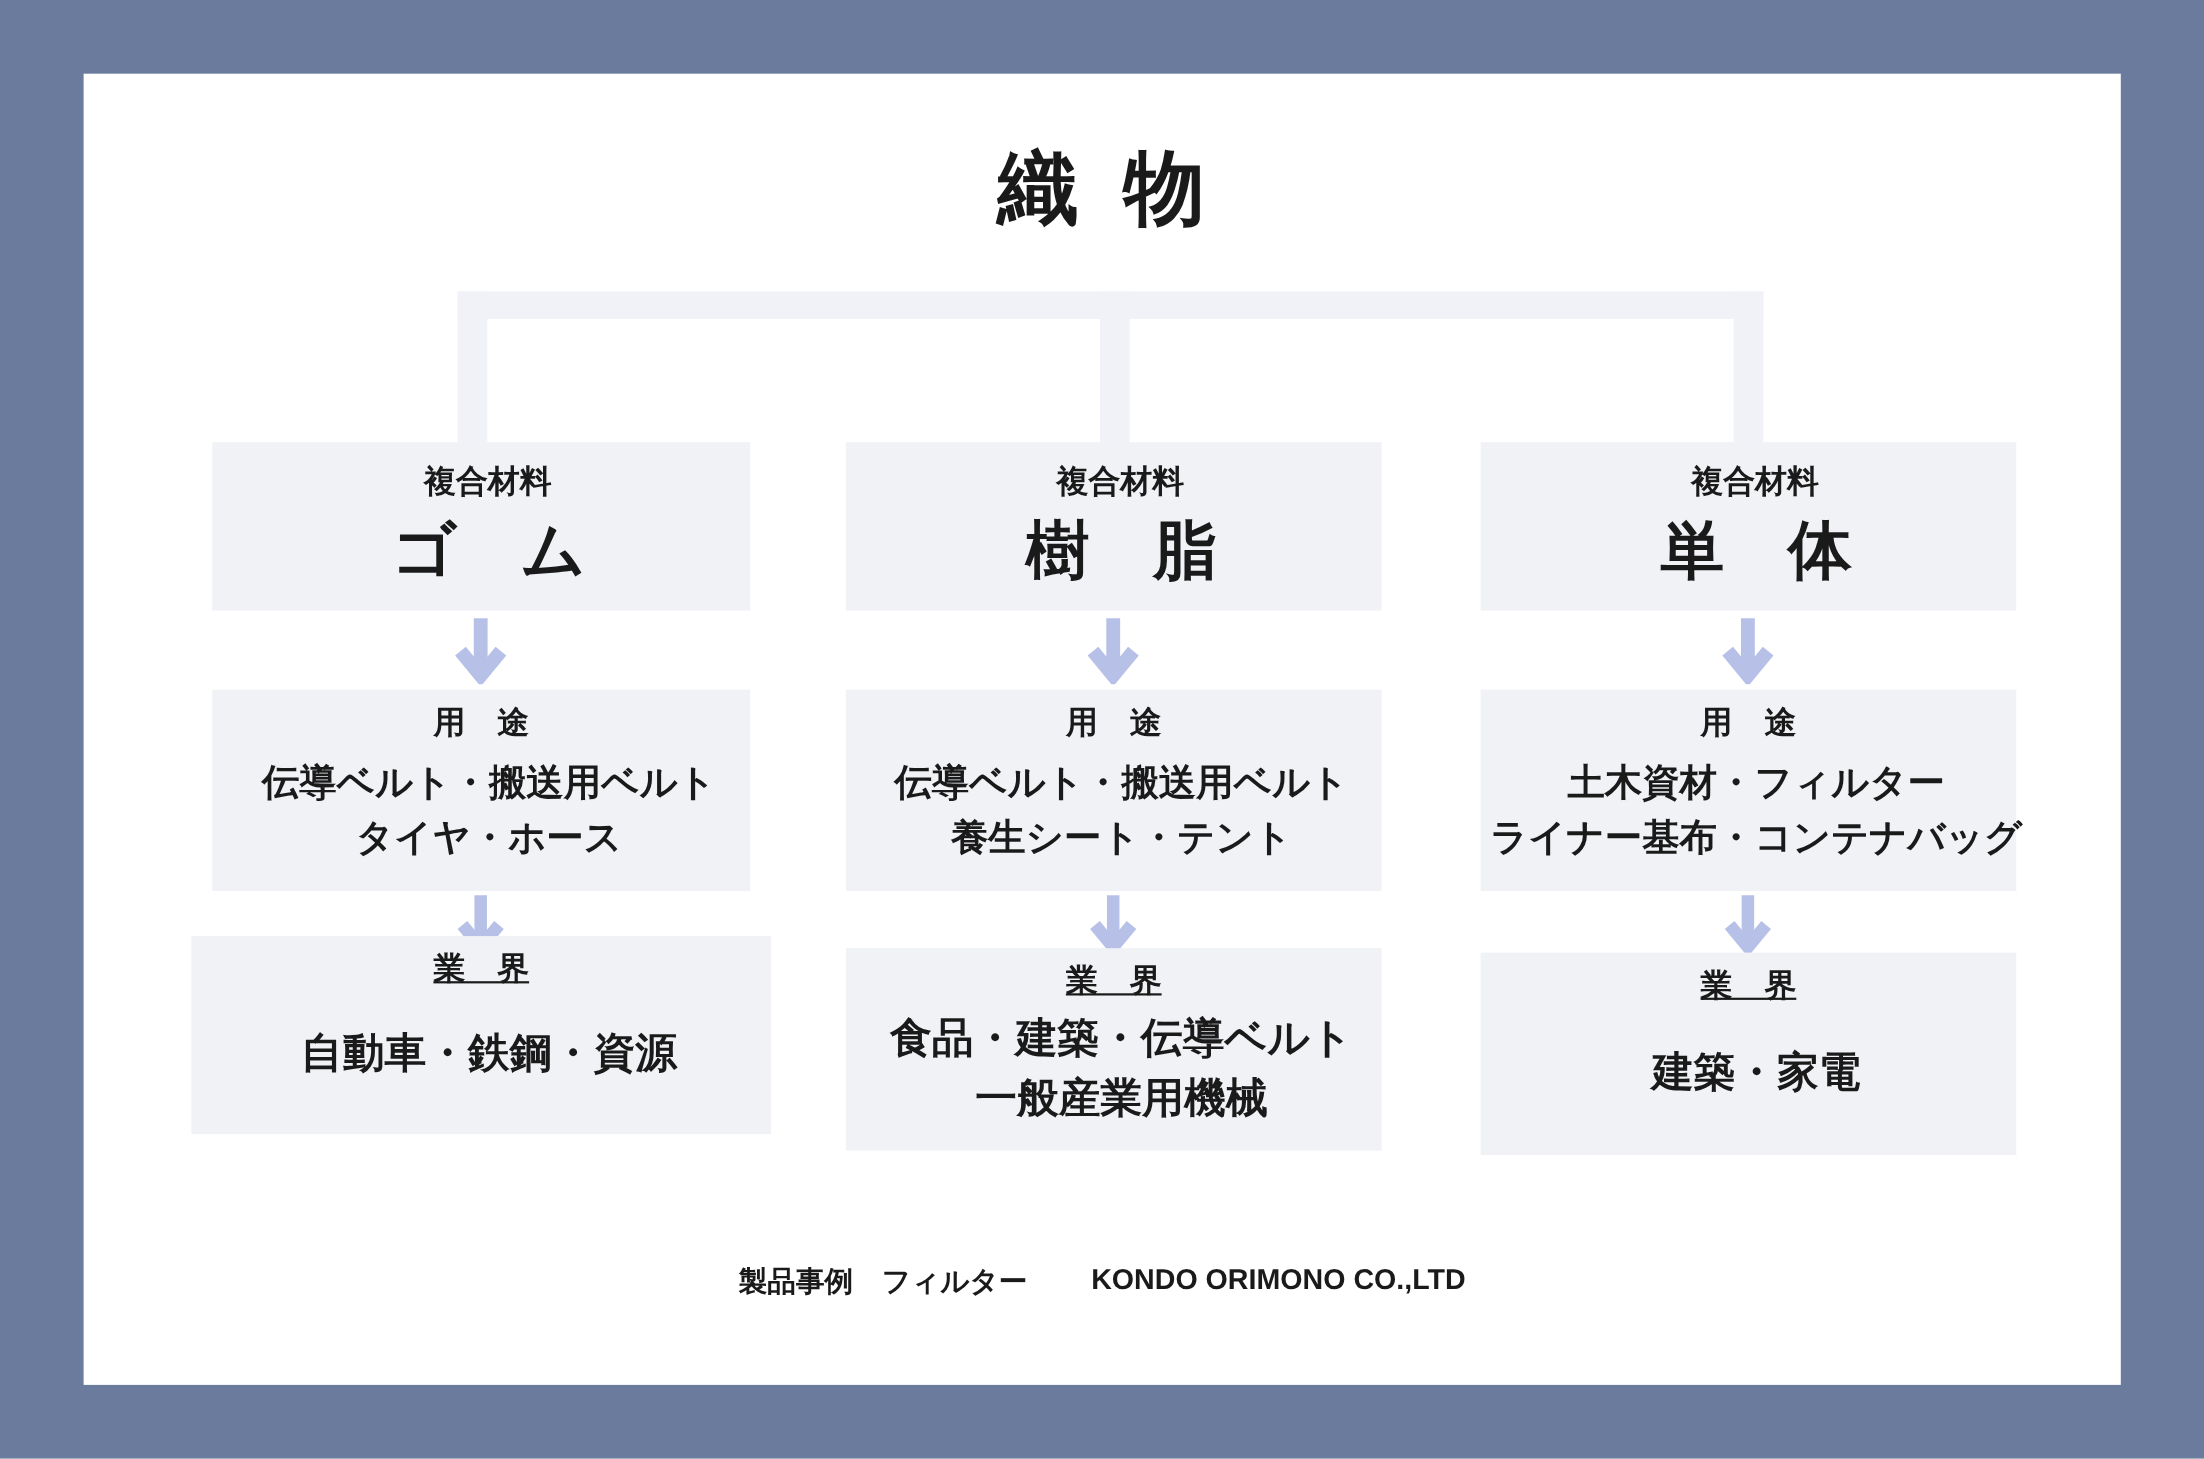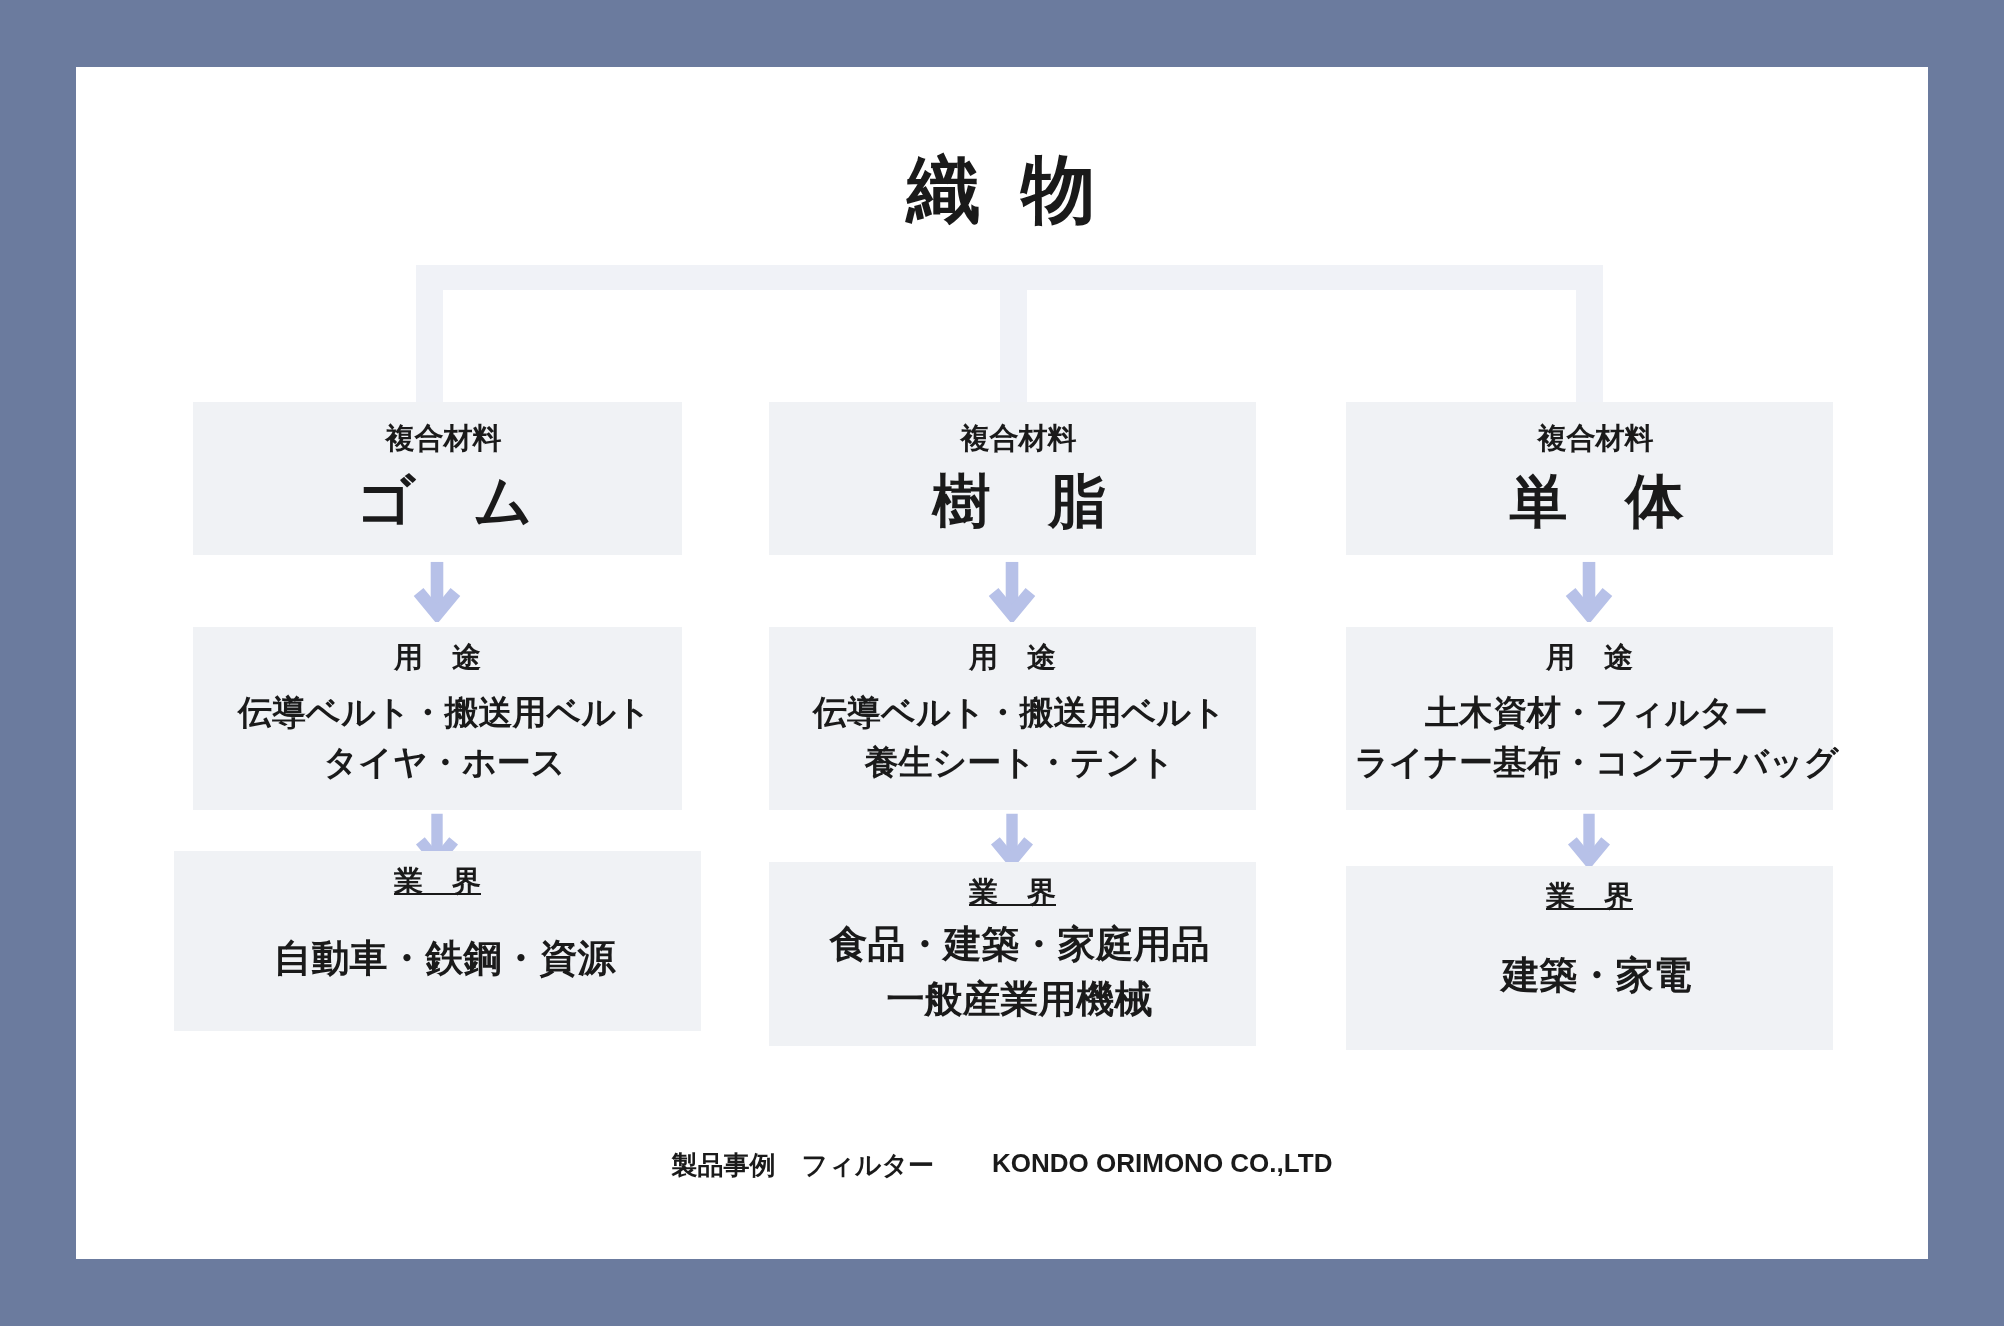--- a/index.html
+++ b/index.html
@@ -10,21 +10,21 @@
   html,body{margin:0;padding:0;}
   body{
     width:2004px;height:1326px;overflow:hidden;
     font-family:"Liberation Sans","DejaVu Sans",sans-serif;
     color:var(--ink);
   }
   .frame{position:relative;width:2004px;height:1326px;background:var(--frame);}
   .page{position:absolute;left:76px;top:67px;width:1852px;height:1192px;background:var(--page);}
 
   .title{
-    position:absolute;top:80px;left:0;width:100%;margin:0;
+    position:absolute;top:61px;left:0;width:100%;margin:0;
     text-align:center;font-size:74px;font-weight:700;line-height:1.15;
     letter-spacing:2px;word-spacing:16px;color:var(--ink);
   }
 
   
   .conn{position:absolute;background:var(--connector);}
   .conn-h{left:340px;top:198px;width:1187px;height:25px;}
   .conn-v{top:198px;width:27px;height:137px;}
   .v1{left:340px;} .v2{left:924px;} .v3{left:1500px;}
 
@@ -132,21 +132,21 @@
         <div class="usage-line">養生シート・テント</div>
       </div>
     </section>
     <svg class="arrow a2 c2" viewBox="0 0 48 64" aria-hidden="true">
       <line x1="24" y1="2" x2="24" y2="54"></line>
         <polyline points="5,33 24,56 43,33"></polyline>
     </svg>
     <section class="box i-box c2">
       <div class="box-label">業　界</div>
       <div class="box-body">
-        <div class="industry-line">食品・建築・家庭用品</div>
+        <div class="industry-line">食品・建築・伝導ベルト</div>
         <div class="industry-line">一般産業用機械</div>
       </div>
     </section>
 
     <section class="box m-box c3">
       <div class="box-label">複合材料</div>
       <div class="box-body">
         <div class="material-name">単　体</div>
       </div>
     </section>

